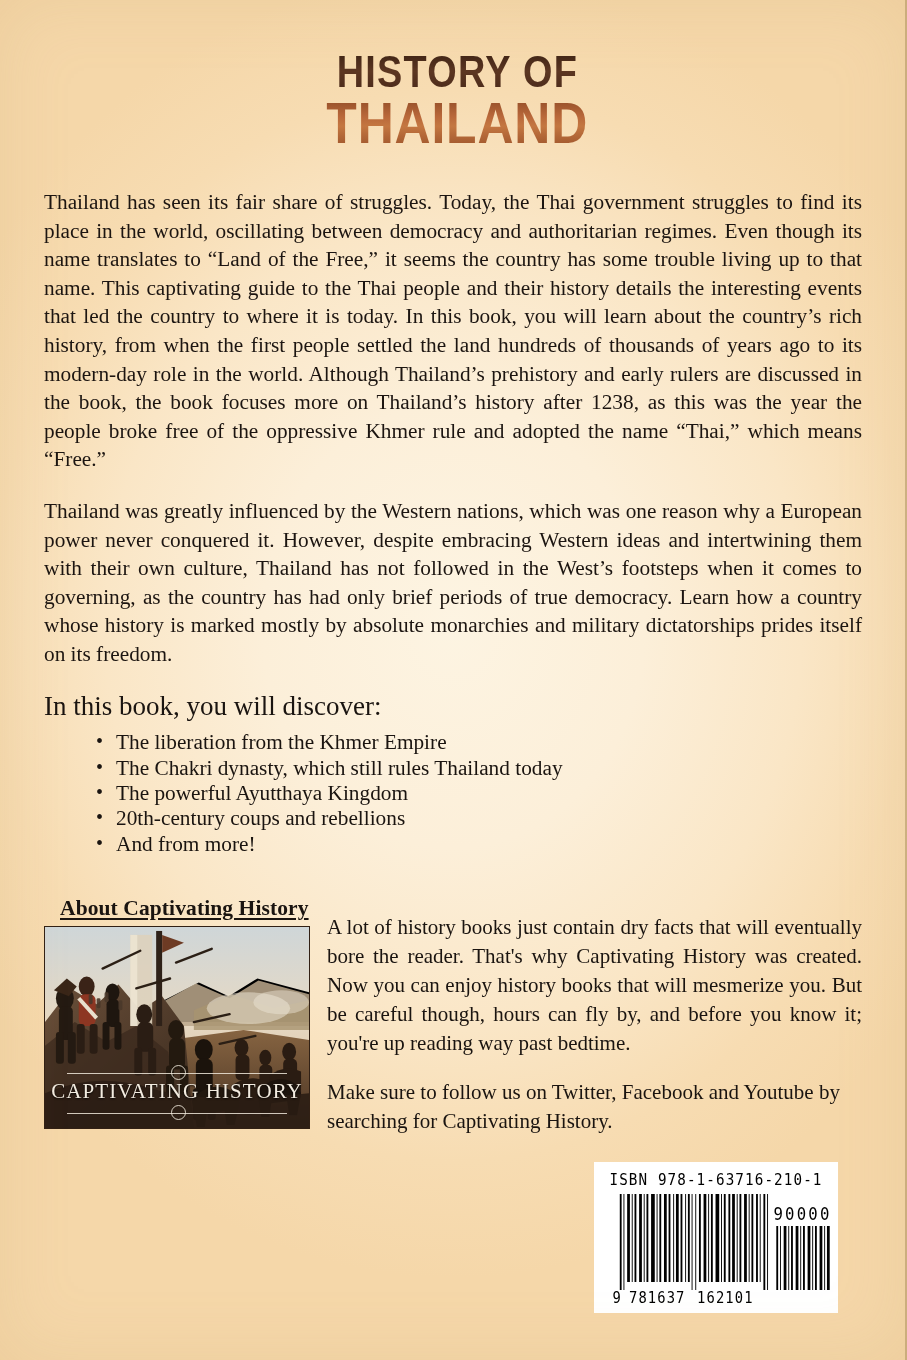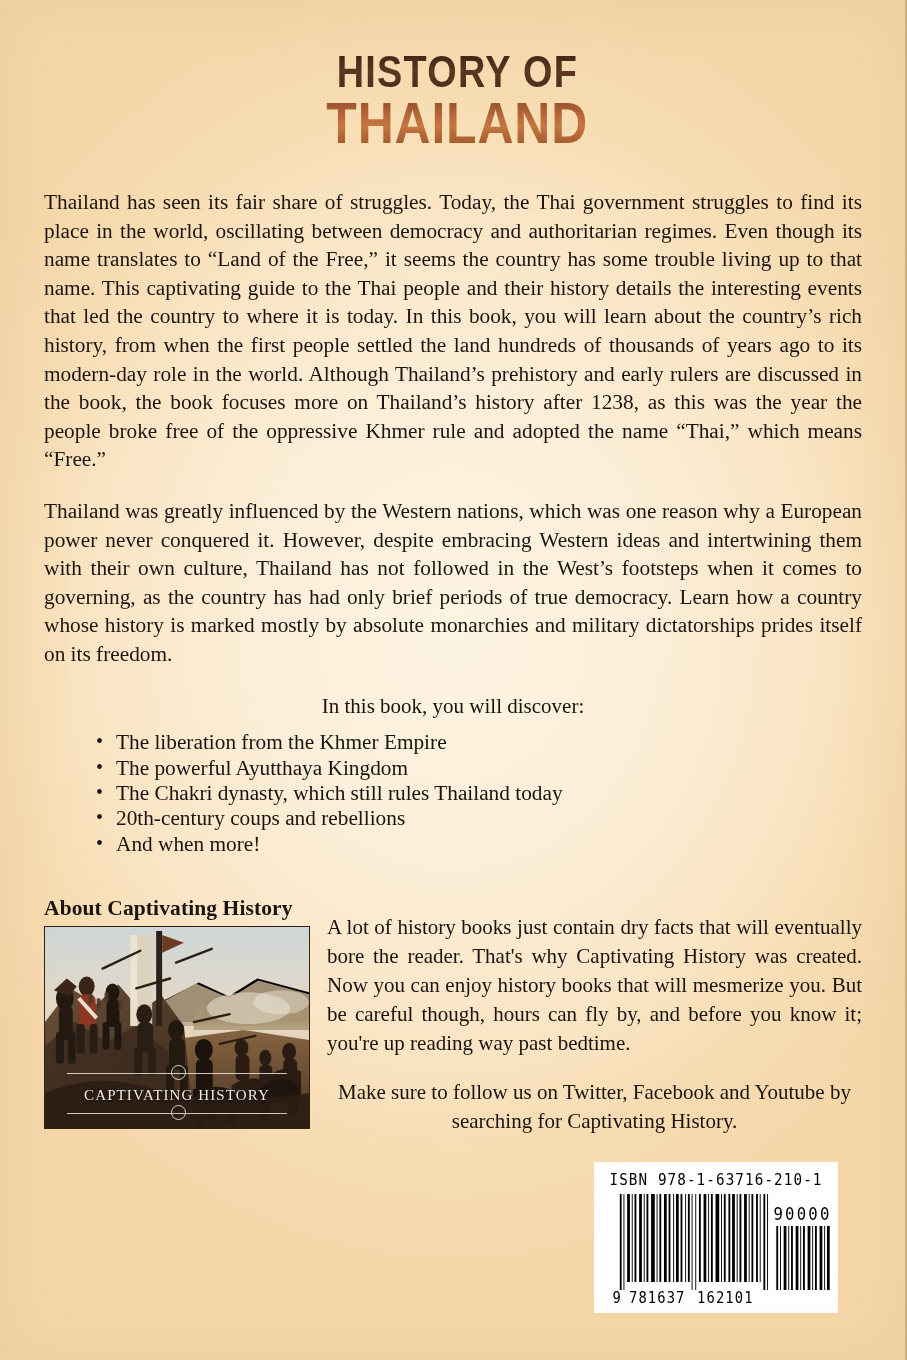--- a/index.html
+++ b/index.html
@@ -73,24 +73,24 @@
   }
   .para {
     text-align: justify;
     text-justify: inter-word;
     font-size: 21.3px;
     line-height: 28.6px;
     margin: 0 0 23px 0;
     color: #1c1511;
   }
   .lead-in {
-    font-size: 21px;
+    font-size: 27px;
     line-height: 28.6px;
     margin: 0 0 10px 0;
-    text-align: center;
+    text-align: left;
   }
 
   .bullets {
     list-style: none;
     margin: 6px 0 0 0;
     padding: 0 0 0 52px;
   }
   .bullets li {
     font-size: 21.3px;
     line-height: 25.4px;
@@ -102,24 +102,25 @@
     content: "\2022";
     position: absolute;
     left: 0;
     top: -1px;
     font-size: 20px;
   }
 
   
   .about-heading {
     position: absolute;
-    left: 44px;
+    left: 60px;
     top: 896px;
     font-size: 21.5px;
     font-weight: 700;
+    text-decoration: underline;
     text-underline-offset: 3px;
     letter-spacing: 0.1px;
   }
 
   .thumb {
     position: absolute;
     left: 44px;
     top: 926px;
     width: 266px;
     height: 203px;
@@ -131,21 +132,21 @@
   .thumb svg { display: block; width: 100%; height: 100%; }
 
   .thumb-caption {
     position: absolute;
     left: 0;
     right: 0;
     bottom: 24px;
     text-align: center;
     color: #f3ece0;
     font-family: "Liberation Serif", "DejaVu Serif", serif;
-    font-size: 15px;
+    font-size: 21px;
     letter-spacing: 1.1px;
     text-shadow: 0 1px 2px rgba(0,0,0,0.85);
     pointer-events: none;
   }
   .orn {
     position: absolute;
     left: 22px;
     right: 22px;
     height: 1px;
     background: rgba(245,238,225,0.82);
@@ -173,21 +174,21 @@
     width: 535px;
     top: 913px;
   }
   .about-col p {
     text-align: justify;
     text-justify: inter-word;
     font-size: 21px;
     line-height: 29px;
     margin: 0 0 20px 0;
   }
-  .about-col p.left { text-align: center; margin-top: 20px; }
+  .about-col p.left { text-align: left; margin-top: 20px; }
 
   
   .barcode-box {
     position: absolute;
     left: 594px;
     top: 1162px;
     width: 244px;
     height: 151px;
     background: #ffffff;
     box-sizing: border-box;
@@ -205,24 +206,24 @@
     <br>
     <div class="title-line2">THAILAND</div>
   </div>
 
   <div class="body-col">
     <p class="para">Thailand has seen its fair share of struggles. Today, the Thai government struggles to find its place in the world, oscillating between democracy and authoritarian regimes. Even though its name translates to “Land of the Free,” it seems the country has some trouble living up to that name. This captivating guide to the Thai people and their history details the interesting events that led the country to where it is today. In this book, you will learn about the country’s rich history, from when the first people settled the land hundreds of thousands of years ago to its modern-day role in the world. Although Thailand’s prehistory and early rulers are discussed in the book, the book focuses more on Thailand’s history after 1238, as this was the year the people broke free of the oppressive Khmer rule and adopted the name “Thai,” which means “Free.”</p>
     <p class="para">Thailand was greatly influenced by the Western nations, which was one reason why a European power never conquered it. However, despite embracing Western ideas and intertwining them with their own culture, Thailand has not followed in the West’s footsteps when it comes to governing, as the country has had only brief periods of true democracy. Learn how a country whose history is marked mostly by absolute monarchies and military dictatorships prides itself on its freedom.</p>
     <p class="lead-in">In this book, you will discover:</p>
     <ul class="bullets">
       <li>The liberation from the Khmer Empire</li>
+      <li>The Chakri dynasty, which still rules Thailand today</li>
       <li>The powerful Ayutthaya Kingdom</li>
-      <li>The Chakri dynasty, which still rules Thailand today</li>
       <li>20th-century coups and rebellions</li>
-      <li>And when more!</li>
+      <li>And from more!</li>
     </ul>
   </div>
 
   <div class="about-heading">About Captivating History</div>
 
   <div class="thumb">
     <svg viewBox="0 0 266 203" preserveAspectRatio="none">
       <defs>
         <linearGradient id="sky" x1="0" y1="0" x2="0" y2="1">
           <stop offset="0%" stop-color="#cfd6d8"></stop>

